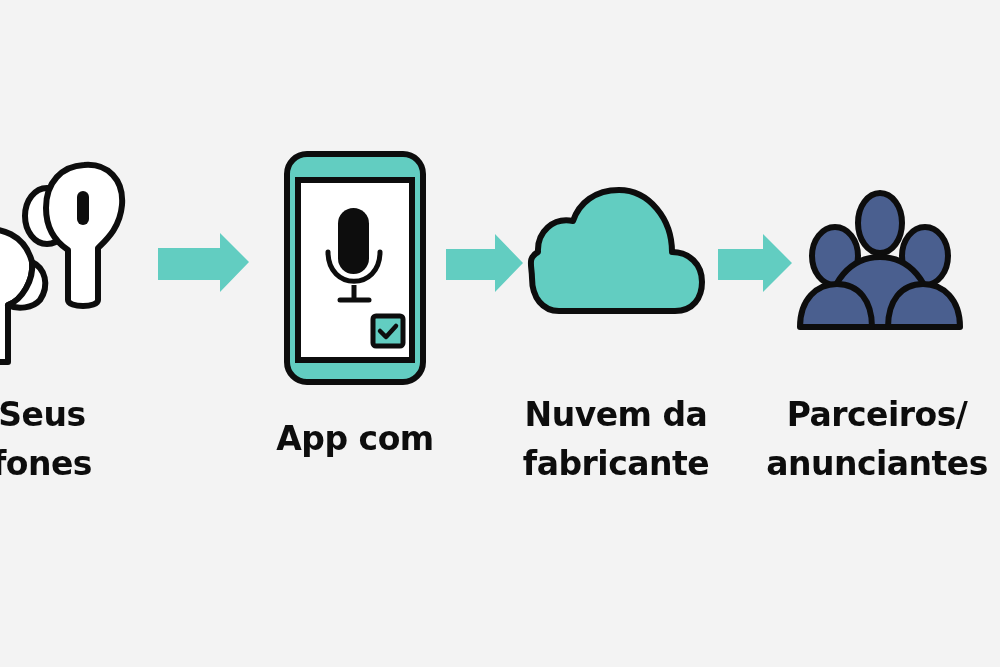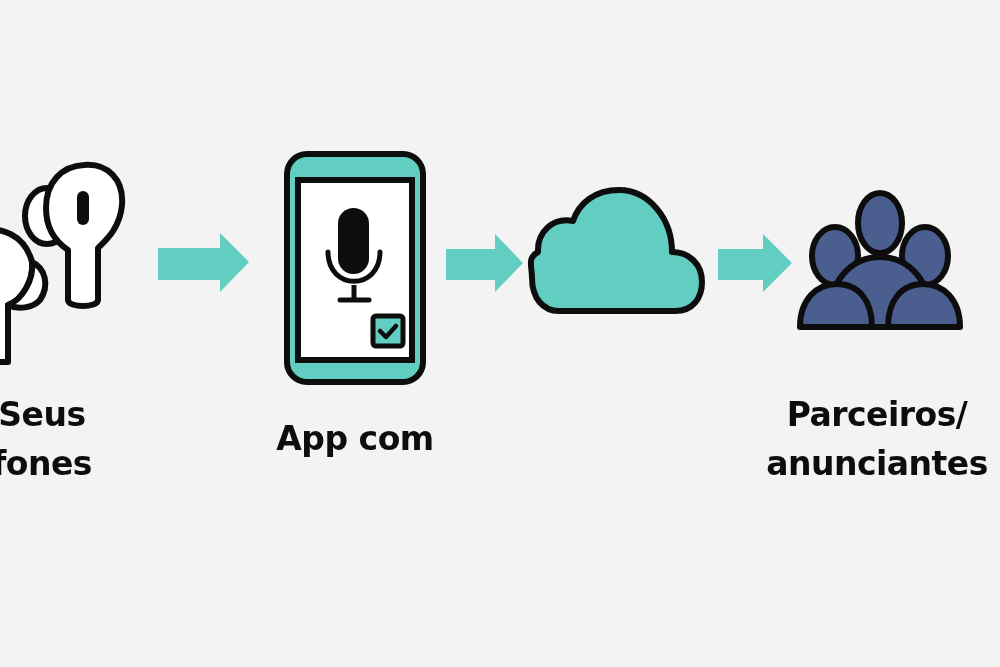--- a/index.html
+++ b/index.html
@@ -72,20 +72,22 @@
            C 164 125, 173 112, 173 96
            C 173 78, 160 66, 143 66
            C 143 33, 120 4, 90 4
            C 66 4, 50 17, 44 35
            C 24 31, 8 46, 9 66
            C -2 72, 3 80, 3 92
            C 3 112, 14 125, 30 125 Z" fill="#62cdc1" stroke="#0d0d0d" stroke-width="6" stroke-linejoin="round"></path>
 </svg>
 
 <div class="label" style="left:496px;top:390px;width:240px;">
+  <span>Nuvem da</span>
+  <span>fabricante</span>
 </div>
 
 <svg class="icon" style="left:718px;top:234px" width="74" height="59" viewBox="0 0 74 59">
   <polygon points="0,15 45,15 45,0 74,29 45,58 45,46 0,46" fill="#62cdc1"></polygon>
 </svg>
 
 <svg class="icon" style="left:797px;top:189px" width="166" height="141" viewBox="0 0 166 141">
 
   <ellipse cx="38" cy="67" rx="23" ry="29" fill="#4a5f8f" stroke="#0d0d0d" stroke-width="6"></ellipse>
 

